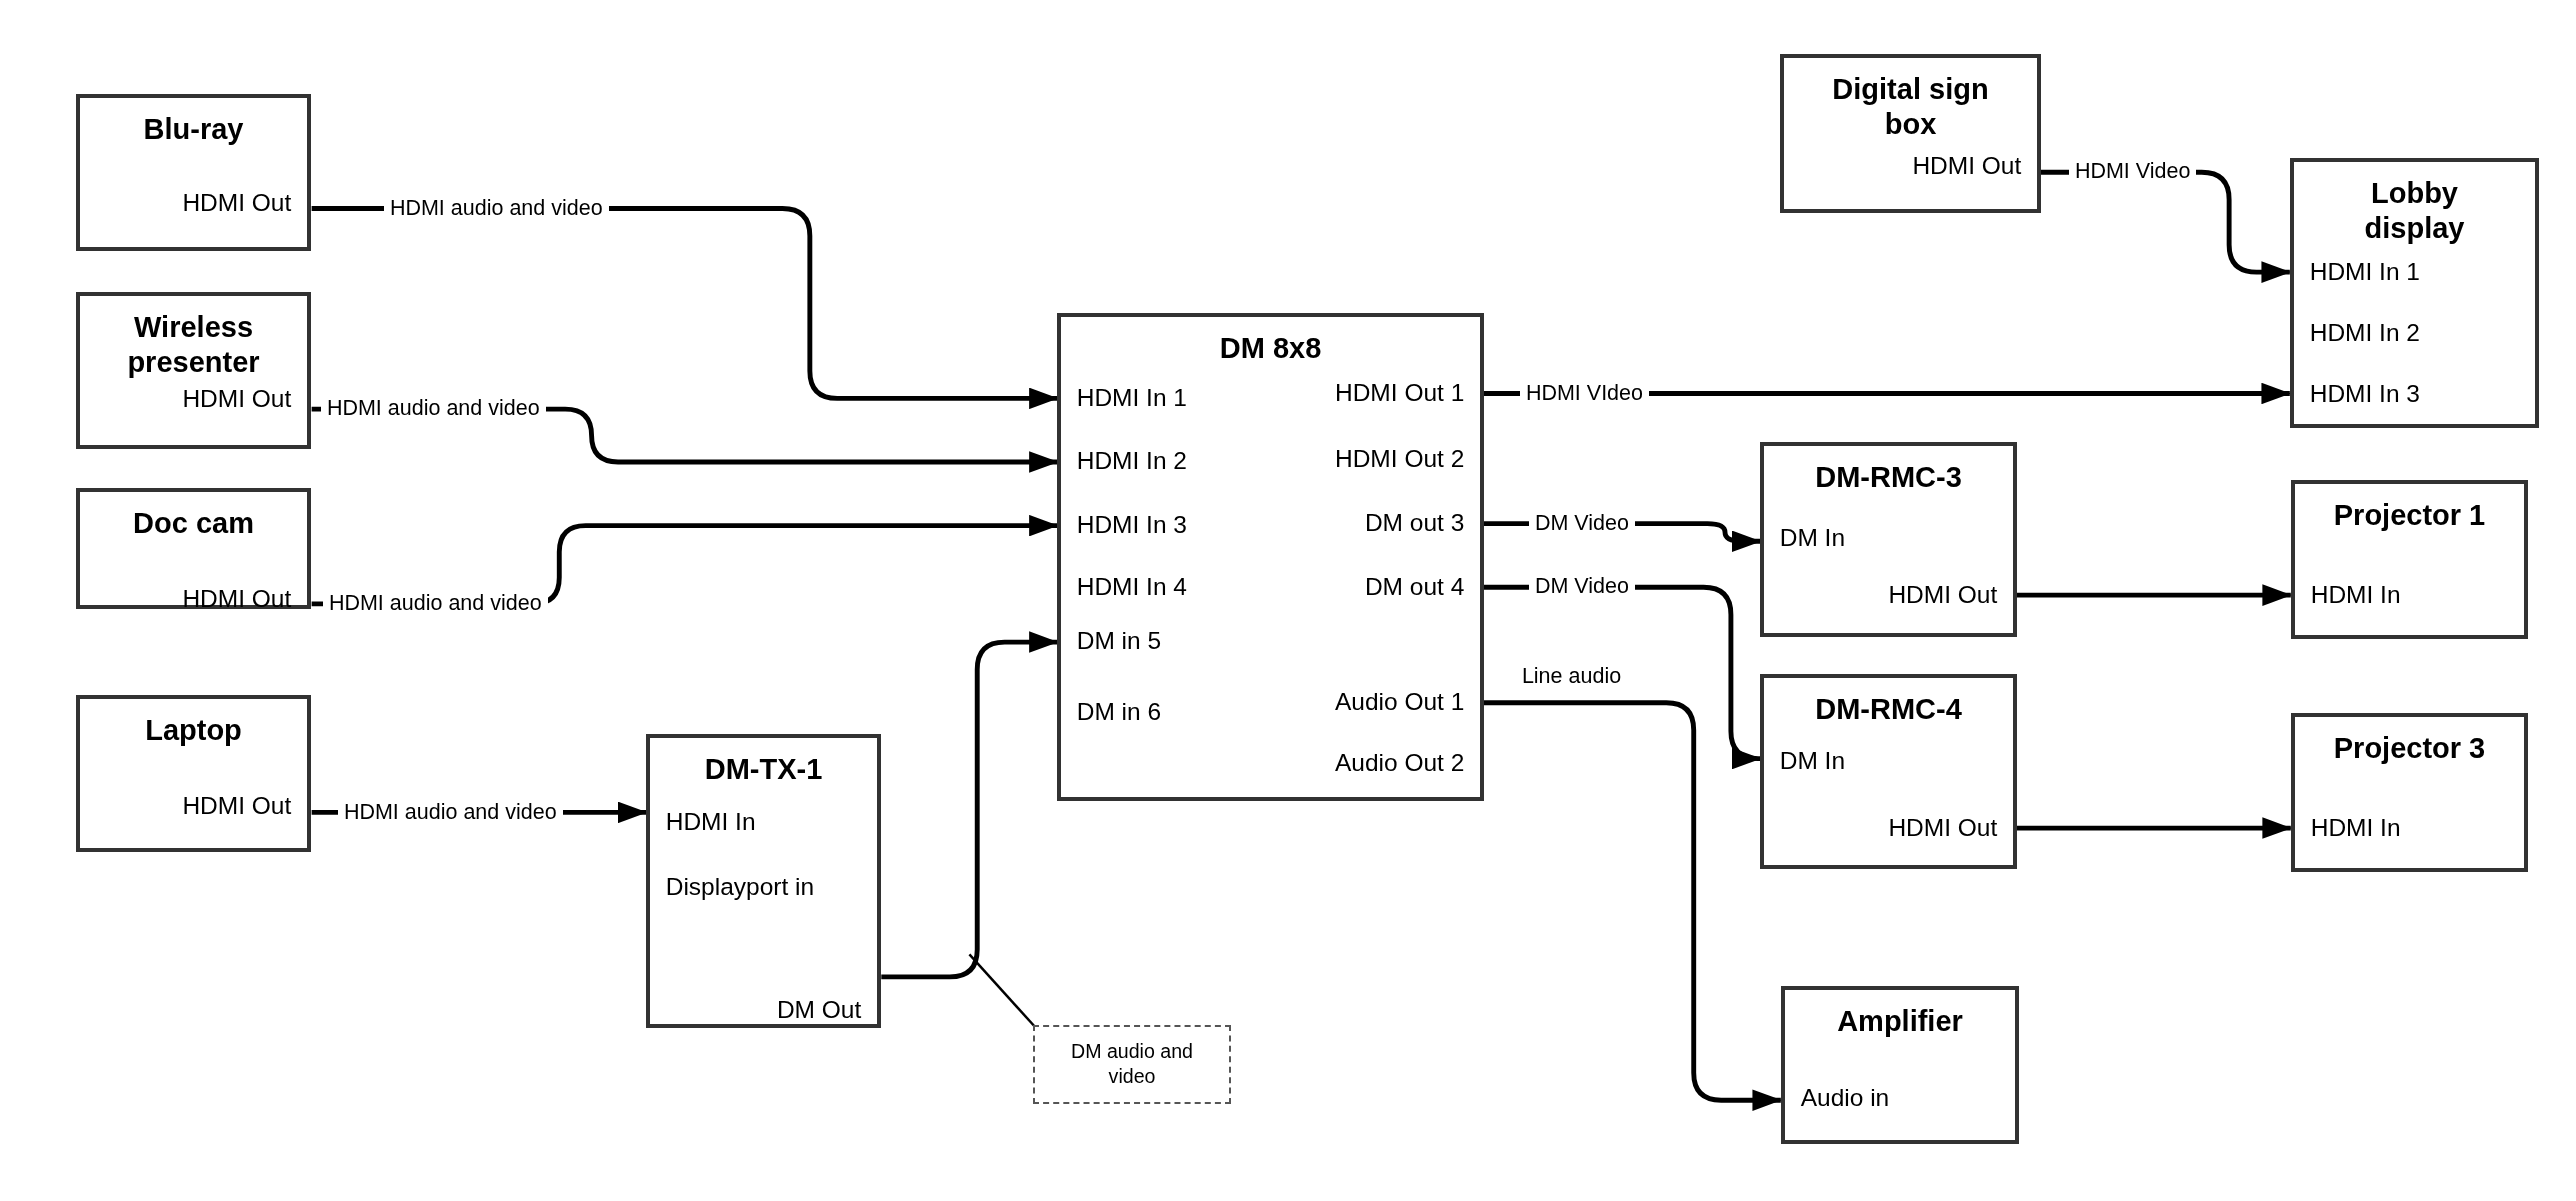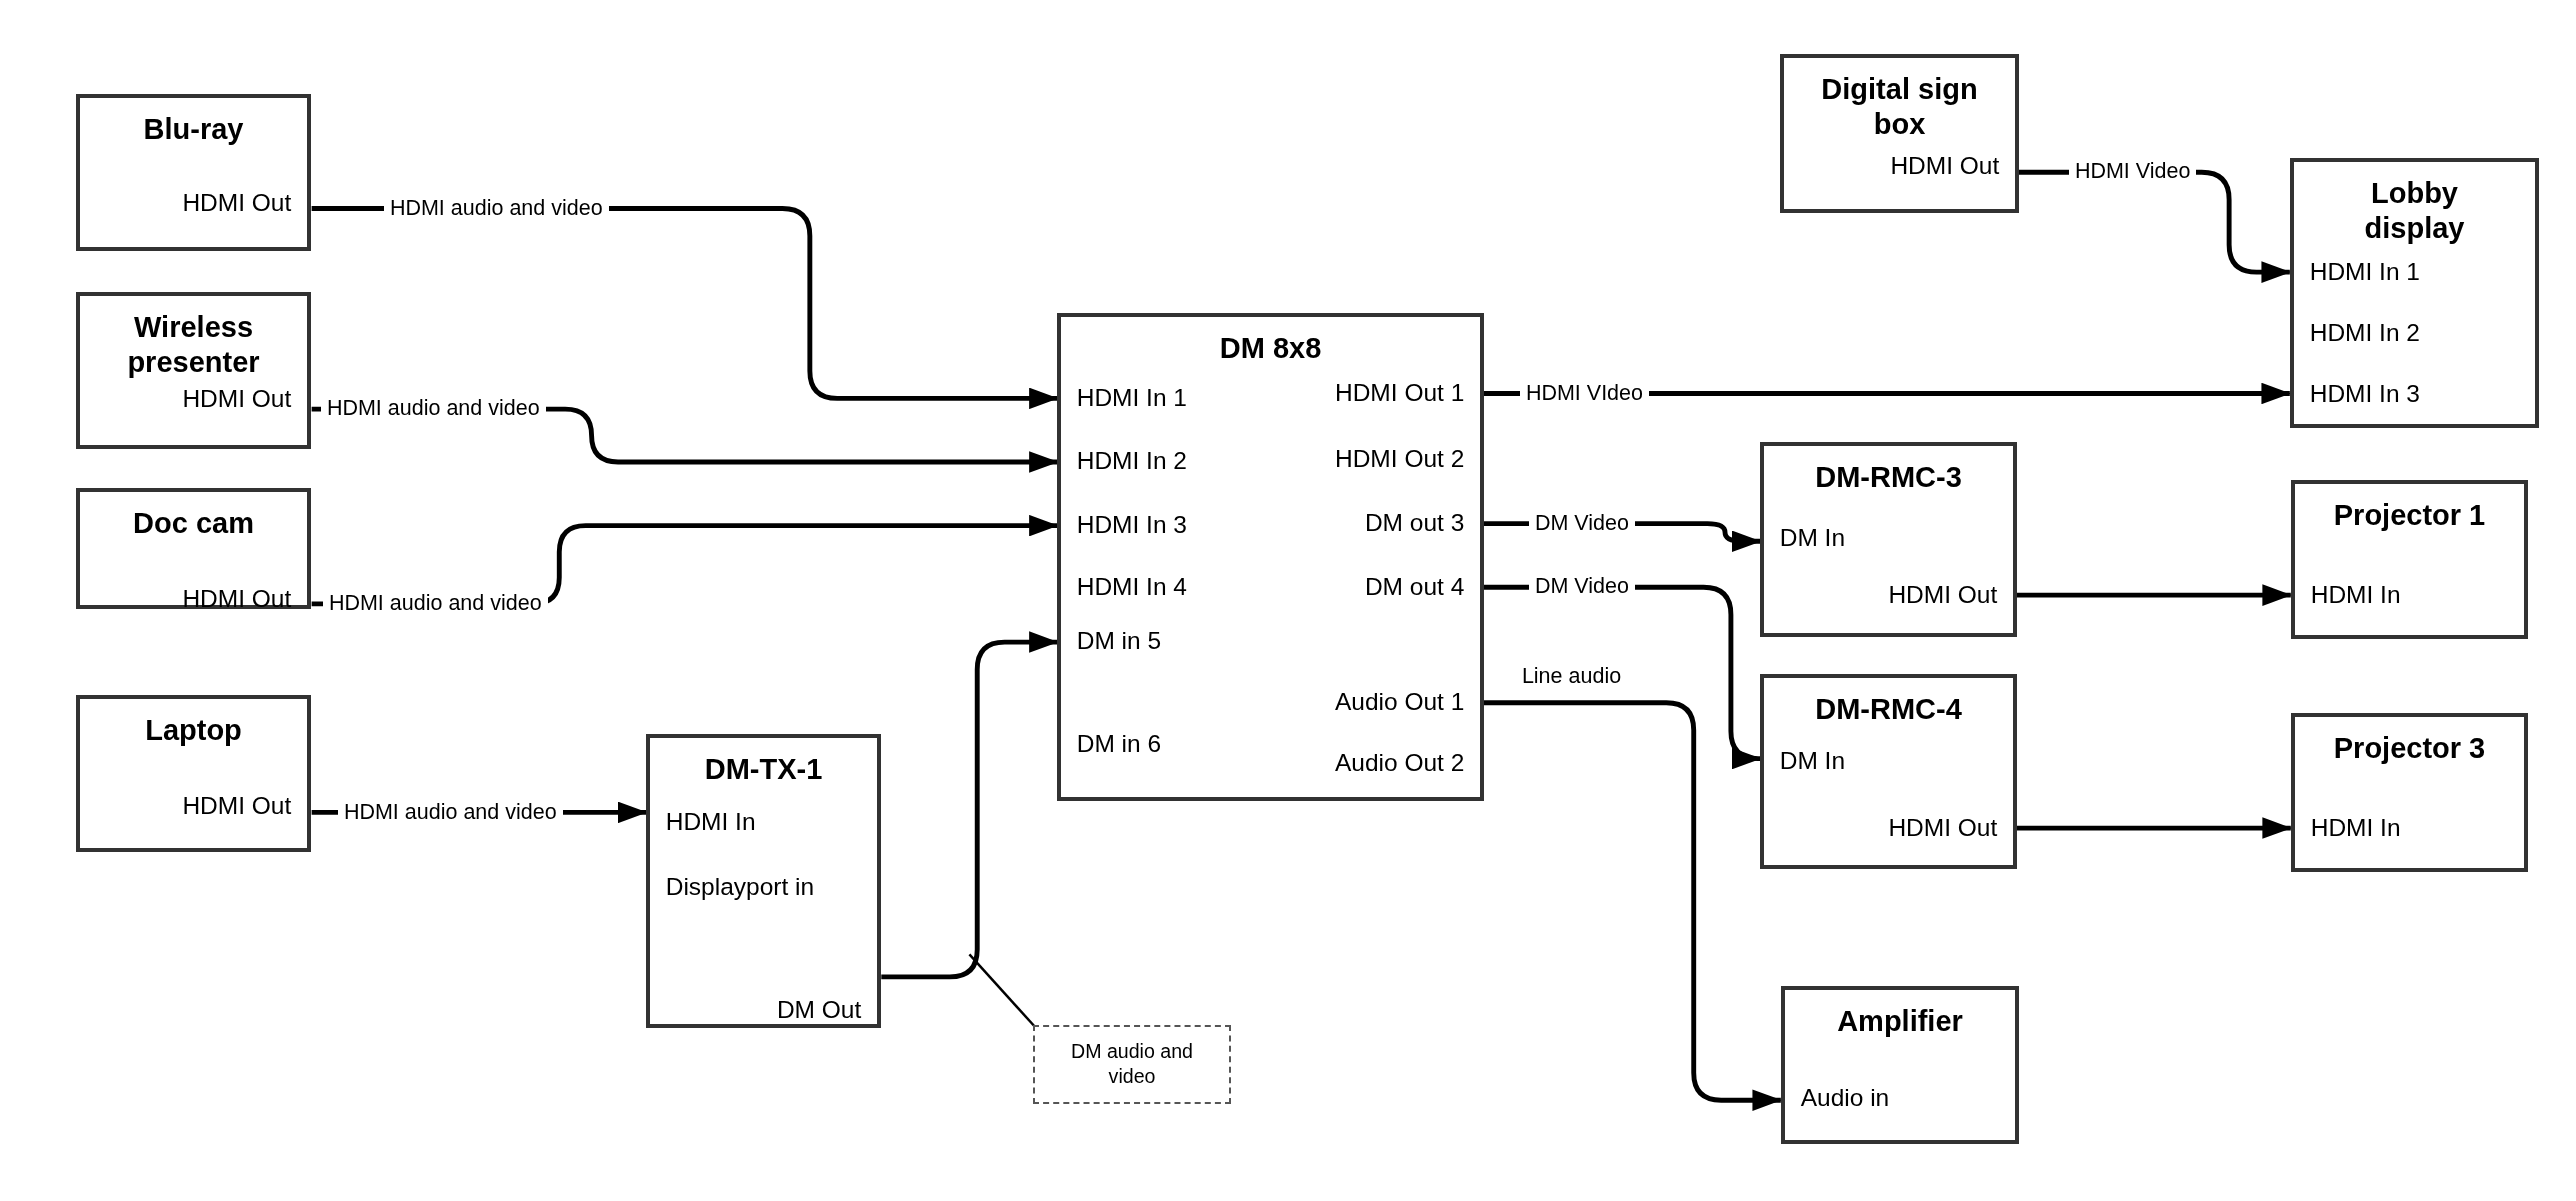--- a/index.html
+++ b/index.html
@@ -60,29 +60,29 @@
       <div class="port left" style="top: 134px;">Displayport in</div>
       <div class="port right" style="top: 223px; margin-top: 34px;">DM Out</div>
     </div>
     <div class="node" style="left: 1057px; top: 313px; width: 427px; height: 488px; border-color: rgb(50, 50, 50);">
       <div class="title">DM 8x8</div>
       <div class="port left" style="top: 66px;">HDMI In 1</div>
       <div class="port left" style="top: 129px;">HDMI In 2</div>
       <div class="port left" style="top: 193px;">HDMI In 3</div>
       <div class="port left" style="top: 255px;">HDMI In 4</div>
       <div class="port left" style="top: 309px;">DM in 5</div>
-      <div class="port left" style="top: 380px; margin-top: 32px;">DM in 6</div>
+      <div class="port left" style="top: 380px;">DM in 6</div>
       <div class="port right" style="top: 61px;">HDMI Out 1</div>
       <div class="port right" style="top: 127px;">HDMI Out 2</div>
       <div class="port right" style="top: 191px;">DM out 3</div>
       <div class="port right" style="top: 255px;">DM out 4</div>
       <div class="port right" style="top: 370px; text-align: right;">Audio Out 1</div>
       <div class="port right" style="top: 431px;">Audio Out 2</div>
     </div>
-    <div class="node" style="left: 1780px; top: 54px; width: 239px; height: 159px; border-color: rgb(50, 50, 50);">
+    <div class="node" style="left: 1780px; top: 54px; width: 261px; height: 159px; border-color: rgb(50, 50, 50);">
       <div class="title" style="max-width: 171px;">Digital sign box</div>
       <div class="port right" style="top: 93px;">HDMI Out</div>
     </div>
     <div class="node" style="left: 2290px; top: 158px; width: 249px; height: 270px; border-color: rgb(50, 50, 50);">
       <div class="title" style="max-width: 127px;">Lobby display</div>
       <div class="port left" style="top: 95px;">HDMI In 1</div>
       <div class="port left" style="top: 156px;">HDMI In 2</div>
       <div class="port left" style="top: 217px;">HDMI In 3</div>
     </div>
     <div class="node" style="left: 1760px; top: 442px; width: 257px; height: 195px; border-color: rgb(50, 50, 50);">

